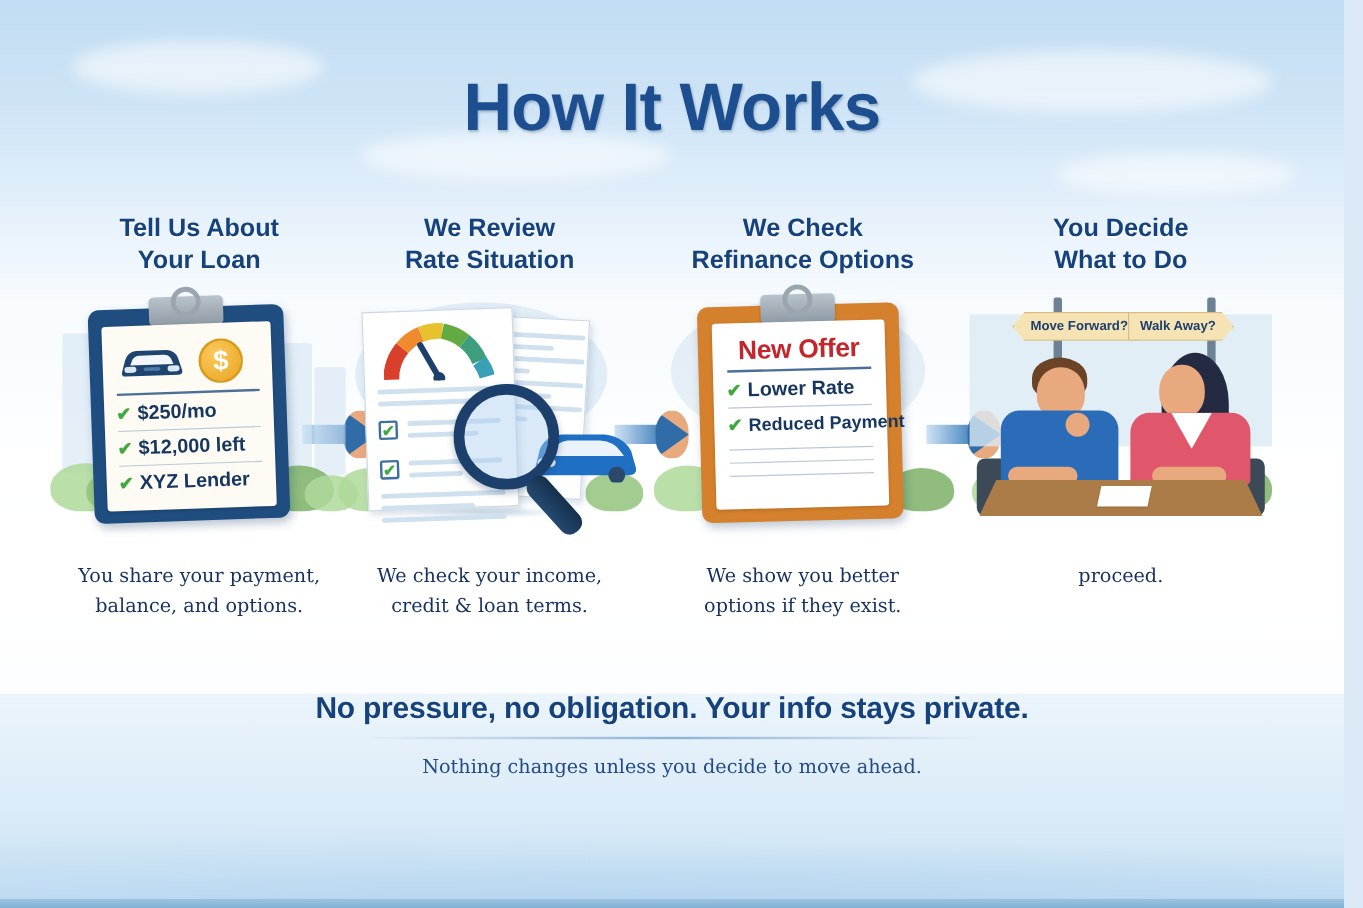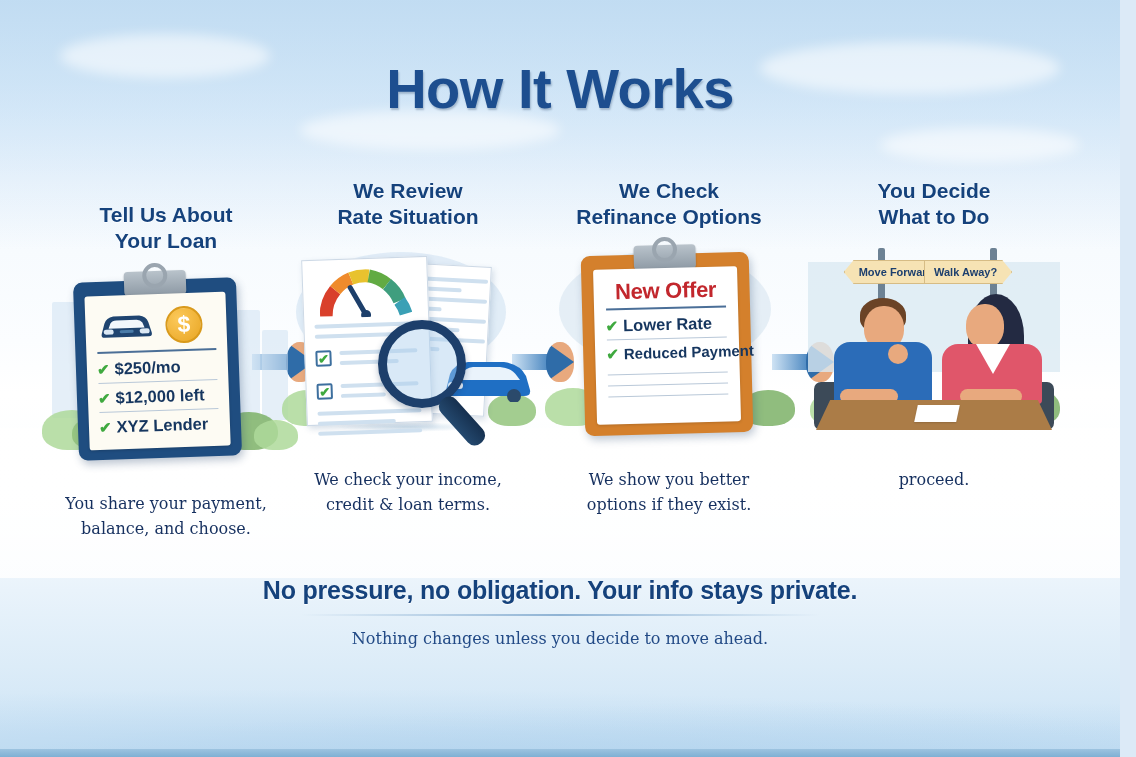--- a/index.html
+++ b/index.html
@@ -64,21 +64,21 @@
     color: #1d4e8f;
     text-shadow: 1px 2px 2px rgba(20,50,90,.28);
   }
 
   
   .step {
     position: absolute;
     top: 178px;
     width: 252px;
   }
-  .step-1 { left: 40px; margin-top: 24px; }
+  .step-1 { left: 40px; }
   .step-2 { left: 282px; }
   .step-3 { left: 543px; }
   .step-4 { left: 808px; }
 
   .step-head {
     text-align: center;
     color: #15427c;
     font-size: 21px;
     font-weight: bold;
     line-height: 1.22;
@@ -363,21 +363,21 @@
           <div class="cb-item">
             <span class="check">✔</span>
             <span>XYZ Lender</span>
           </div>
         </div>
       </div>
     </div>
 
     <div class="caption">
       <div>You share your payment,</div>
-      <div>balance, and choose.</div>
+      <div>balance, and options.</div>
     </div>
   </div>
 
   <div class="step step-2">
     <div class="step-head">
       <div>We Review</div>
       <div>Rate Situation</div>
     </div>
 
     <div class="scene">
@@ -495,21 +495,21 @@
 
     <div class="scene">
       <div style="position:absolute;left:0;top:20px;width:252px;height:110px;background:#dbeaf2;opacity:.8;"></div>
       <div class="bush light" style="left:2px;   width:48px; height:34px;"></div>
       <div class="bush dark" style="left:196px; width:56px; height:38px;"></div>
 
       <div class="signpost" id="sign-left" style="left:18px; width:110px; height:70px;">
         <div class="sign-pole"></div>
         <div class="sign-plate">Move Forward?</div>
       </div>
-      <div class="signpost" id="sign-right" style="left:130px; width:110px; height:70px;">
+      <div class="signpost" id="sign-right" style="left:146px; width:110px; height:70px;">
         <div class="sign-pole"></div>
         <div class="sign-plate">Walk Away?</div>
       </div>
 
       <div class="chair" style="left:6px;"></div>
       <div class="chair" style="right:6px;"></div>
 
       <div class="person" style="left:22px; width:104px; height:108px;">
         <div class="hair" style="left:30px; top:2px;  width:46px; height:34px; background:#6b4326;"></div>
         <div class="head" style="left:34px; top:10px; width:40px; height:44px;"></div>

